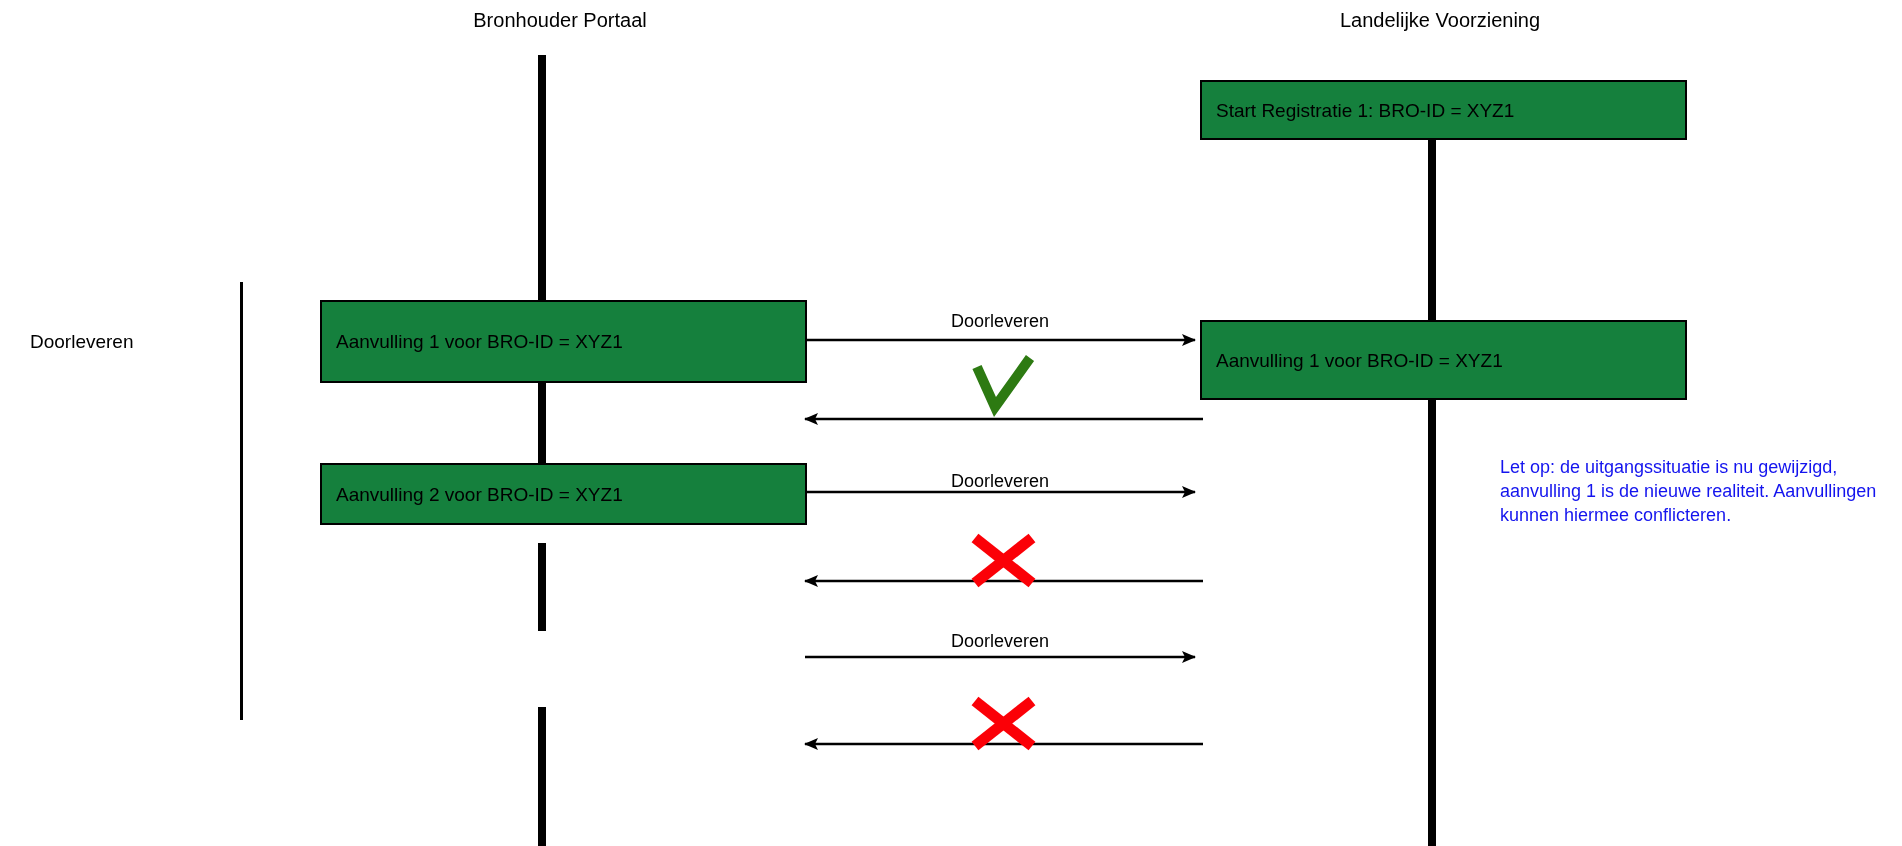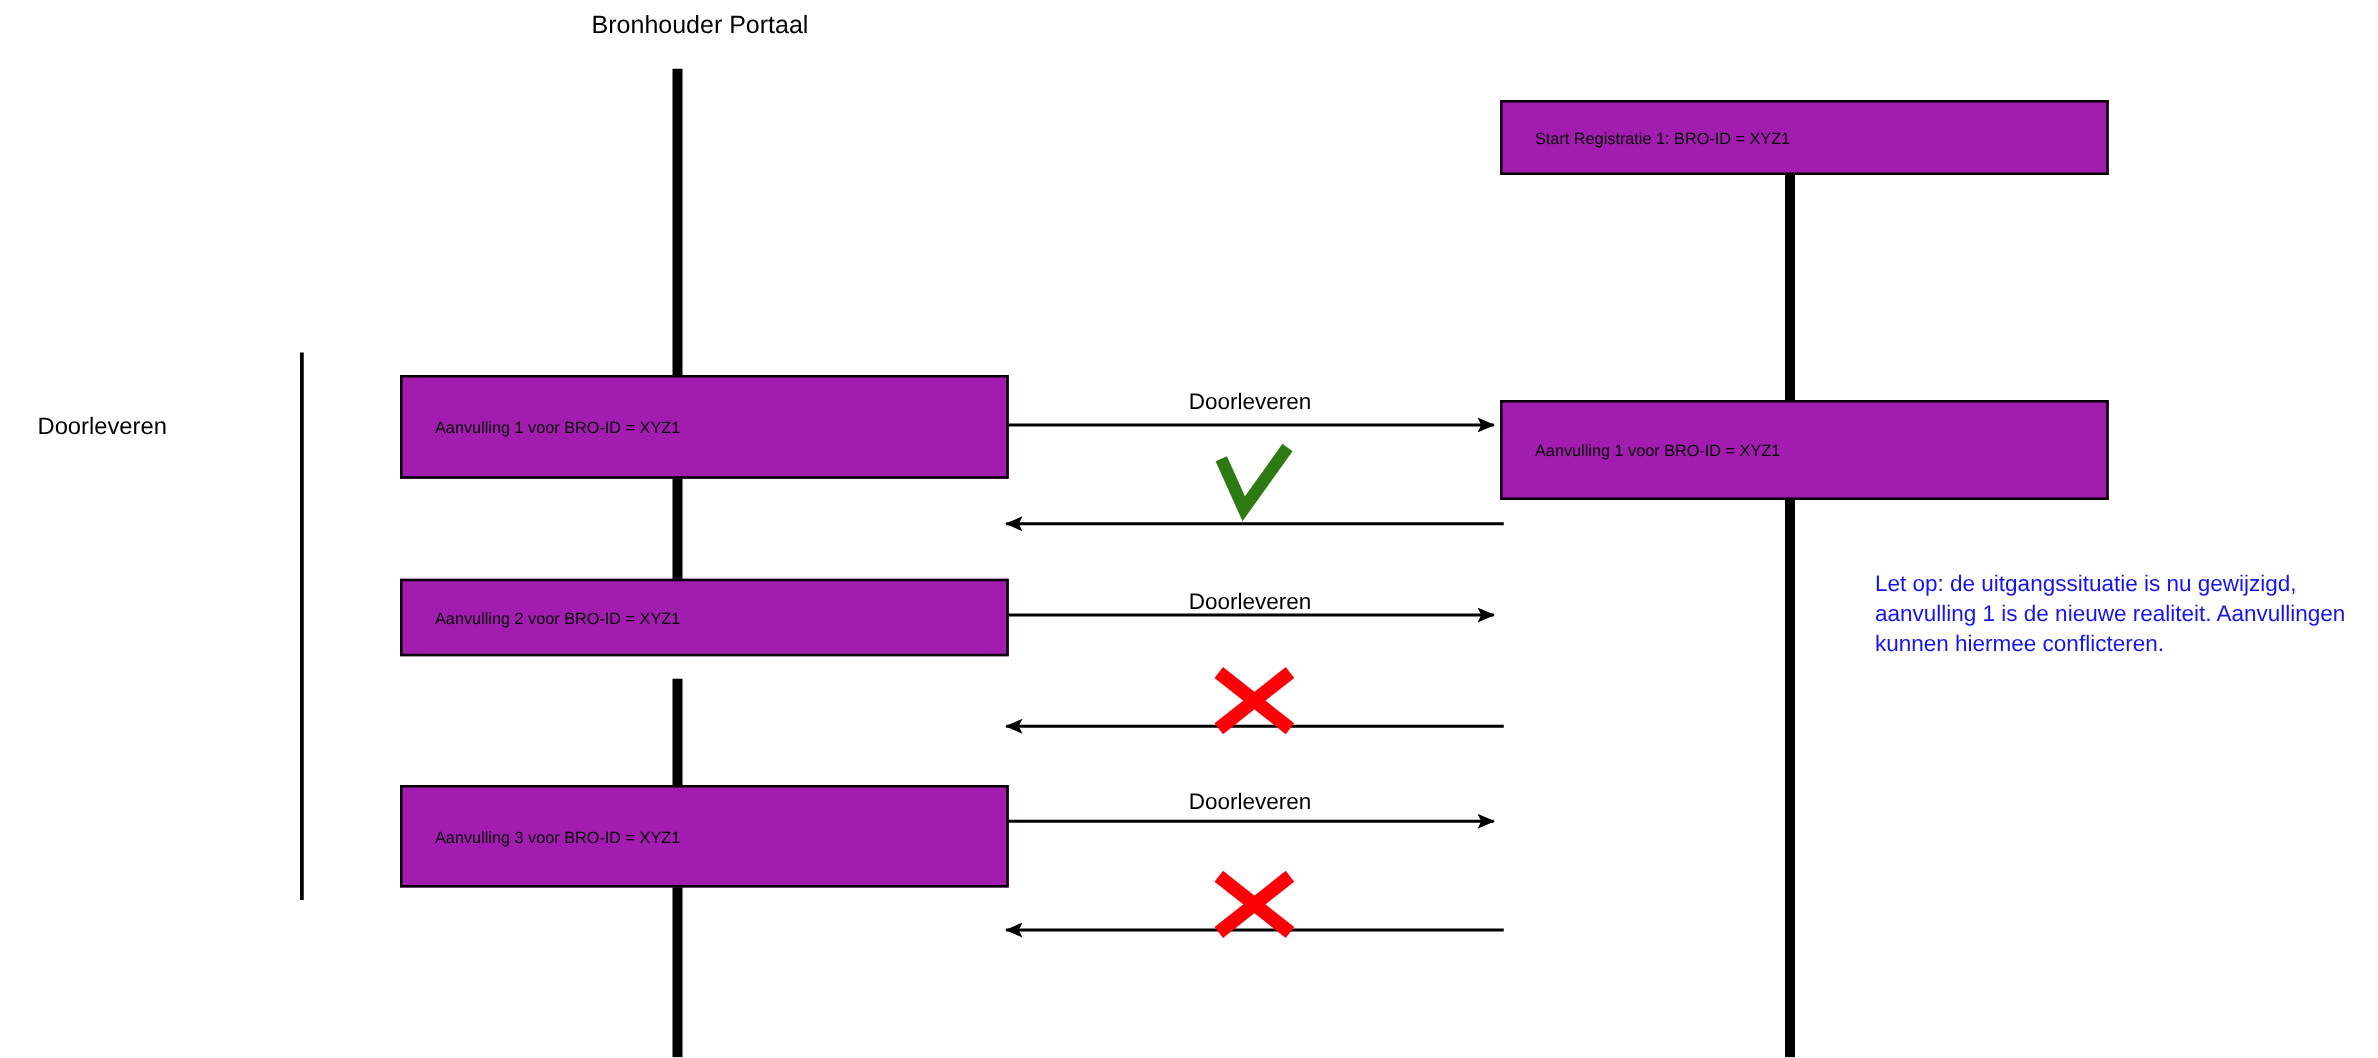--- a/index.html
+++ b/index.html
@@ -28,25 +28,25 @@
   }
   .lifeline {
     position: absolute;
     background: #000000;
     width: 8px;
   }
   .msg-box {
     position: absolute;
     box-sizing: border-box;
     border: 2.5px solid #000000;
-    background: #a21caf;
+    background: #15803d;
     display: flex;
     align-items: center;
-    padding-left: 26px;
-    font-size: 13px;
+    padding-left: 14px;
+    font-size: 19px;
     line-height: 23px;
     color: #000000;
     white-space: nowrap;
     z-index: 4;
   }
   .arrow-label {
     position: absolute;
     font-size: 18px;
     line-height: 22px;
     color: #000000;
@@ -94,20 +94,21 @@
     z-index: 5;
   }
 </style>
 </head>
 <body>
 
 <div id="canvas">
 
   <div class="lane-title" style="left:360px; top:8px; width:400px;">Bronhouder Portaal</div>
 
+  <div class="lane-title" style="left:1240px; top:8px; width:400px;">Landelijke Voorziening</div>
 
   <div class="lifeline" style="left:538px; top:55px; height:250px;"></div>
   <div class="lifeline" style="left:538px; top:380px; height:88px;"></div>
   <div class="lifeline" style="left:538px; top:543px; height:88px;"></div>
   <div class="lifeline" style="left:538px; top:707px; height:139px;"></div>
 
   <div class="lifeline" style="left:1428px; top:138px; height:186px;"></div>
   <div class="lifeline" style="left:1428px; top:398px; height:448px;"></div>
 
   <div class="bracket" style="left:240px; top:282px; height:438px;"></div>
@@ -138,21 +139,20 @@
   </svg>
 
   <div class="msg-box" style="left:1200px; top:80px; width:487px; height:60px;">Start Registratie 1: BRO-ID = XYZ1</div>
 
   <div class="msg-box" style="left:320px; top:300px; width:487px; height:83px;">Aanvulling 1 voor BRO-ID = XYZ1</div>
 
   <div class="msg-box" style="left:1200px; top:320px; width:487px; height:80px;">Aanvulling 1 voor BRO-ID = XYZ1</div>
 
   <div class="msg-box" style="left:320px; top:463px; width:487px; height:62px;">Aanvulling 2 voor BRO-ID = XYZ1</div>
 
-  <div class="msg-box" style="left:320px; top:628px; width:487px; height:82px;">Aanvulling 3 voor BRO-ID = XYZ1</div>
 
   <div class="arrow-label" style="left:880px; top:310px; width:240px;">Doorleveren</div>
 
   <div class="arrow-label" style="left:880px; top:470px; width:240px;">Doorleveren</div>
 
   <div class="arrow-label" style="left:880px; top:630px; width:240px;">Doorleveren</div>
 
   <svg class="svg-layer-top" viewBox="0 0 1902 846">
 
     <g>

